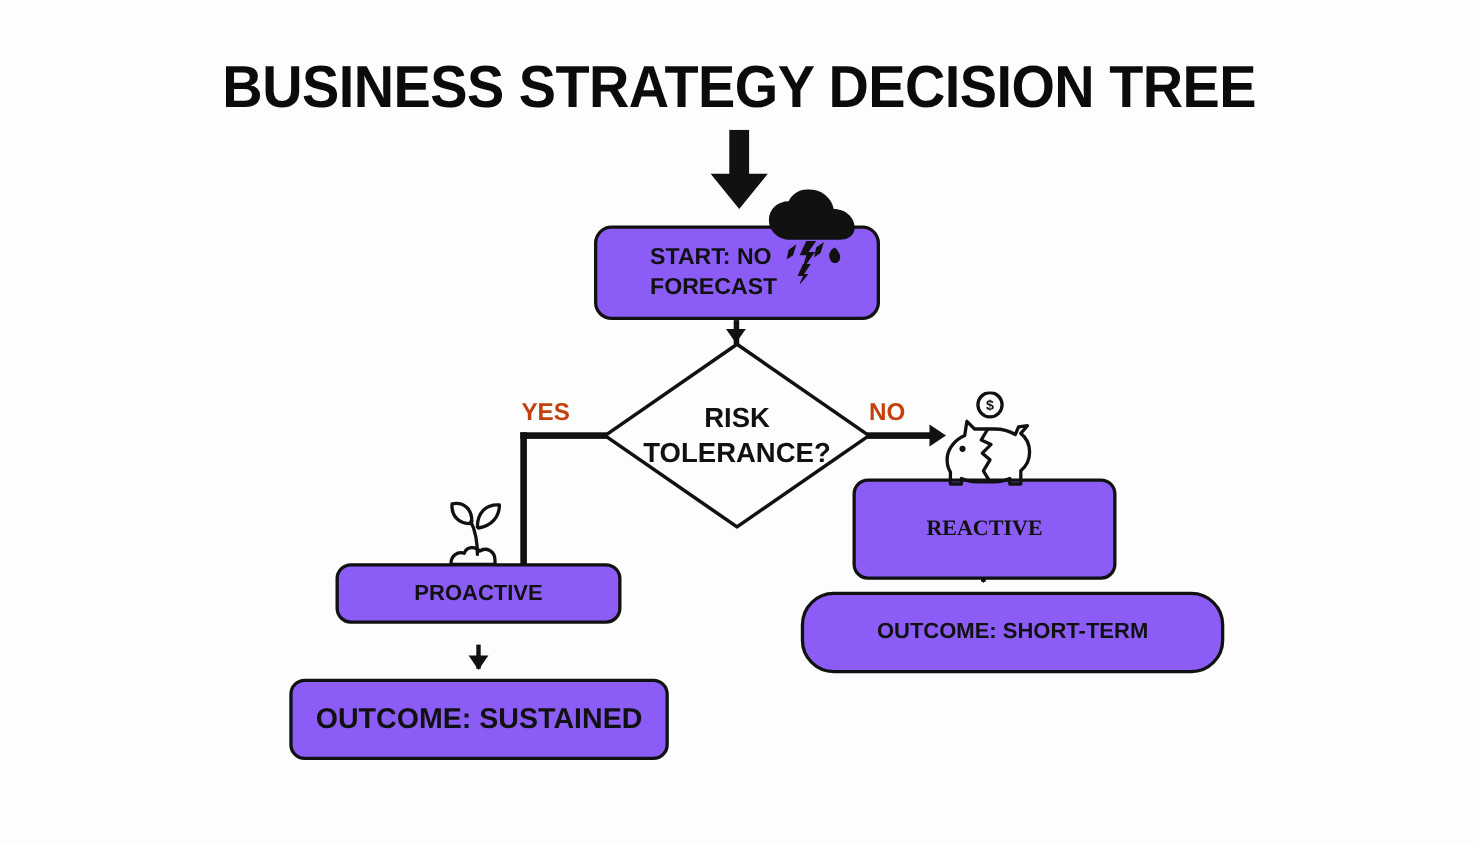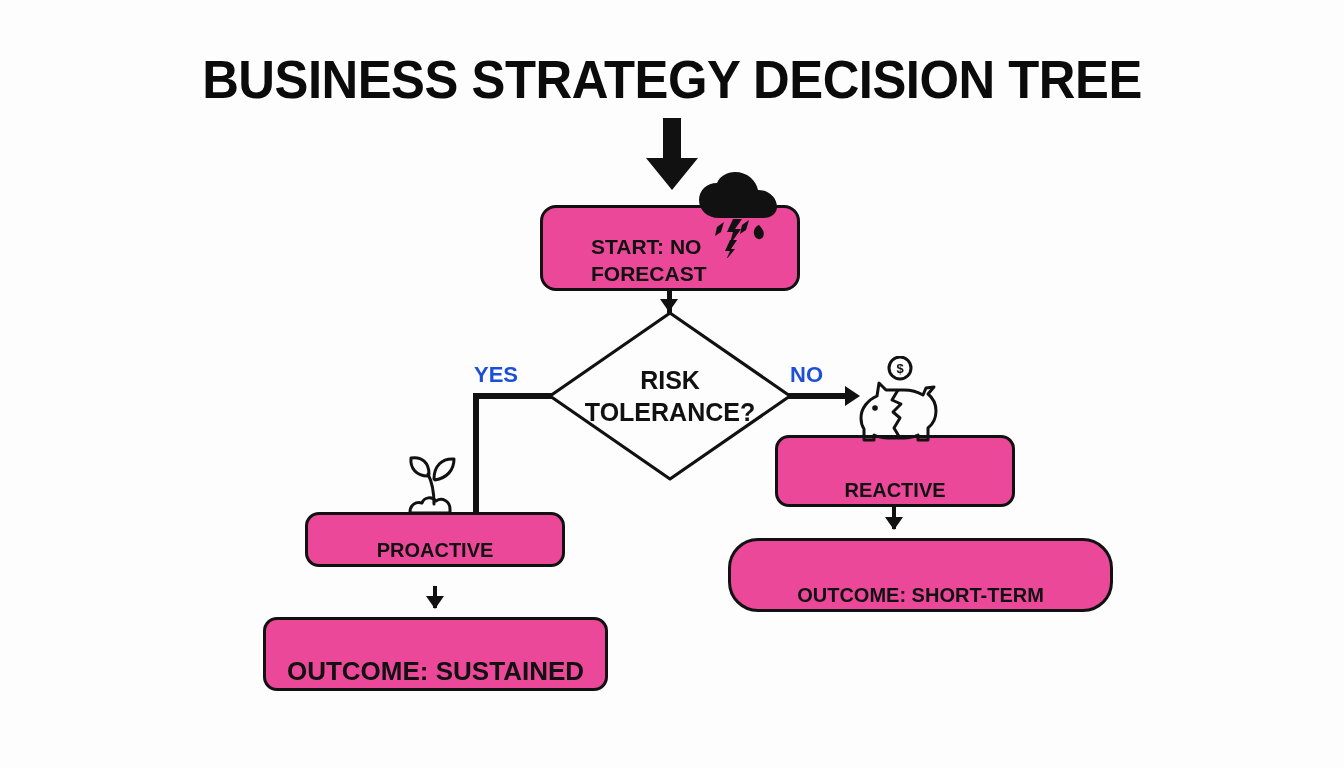--- a/index.html
+++ b/index.html
@@ -34,41 +34,41 @@
     transform-origin: 50% 50%;
     white-space: nowrap;
   }
 
   
   .node {
     position: absolute;
     box-sizing: border-box;
     border: 3px solid #111111;
     border-radius: 14px;
-    background: #ec4899;
+    background: #8b5cf6;
     display: flex;
-    align-items: flex-end;
+    align-items: center;
     z-index: 3;
   }
   .node .label {
     width: 100%;
     font-weight: bold;
     color: #111111;
     line-height: 1.28;
   }
   .center .label { text-align: center; }
   .leftish .label { text-align: left; padding-left: 48px; }
 
   #start-node      { left: 540px; top: 205px; width: 260px; height: 86px; border-radius: 16px; }
   #start-node .label { font-size: 21px; }
 
   #proactive-node  { left: 305px; top: 512px; width: 260px; height: 55px; }
   #proactive-node .label { font-size: 20px; }
 
-  #reactive-node   { left: 775px; top: 435px; width: 240px; height: 72px; }
+  #reactive-node   { left: 775px; top: 435px; width: 240px; height: 92px; font-family: Liberation Serif, serif; }
   #reactive-node .label { font-size: 20px; }
 
   #outcome-left-node  { left: 263px; top: 617px; width: 345px; height: 74px; }
   #outcome-left-node .label { font-size: 26px; }
 
   #outcome-right-node { left: 728px; top: 538px; width: 385px; height: 74px; border-radius: 30px; }
   #outcome-right-node .label { font-size: 20px; }
 
   
   #decision-node {
@@ -121,21 +121,21 @@
   }
 
   
   #top-arrow { position: absolute; left: 644px; top: 118px; width: 56px; height: 74px; z-index: 2; }
 
   
   .branch-label {
     position: absolute;
     font-weight: bold;
     font-size: 22px;
-    color: #1d4ed8;
+    color: #c2410c;
     z-index: 4;
   }
   #yes-label { left: 474px; top: 362px; }
   #no-label  { left: 790px; top: 362px; }
 
   
   .icon { position: absolute; z-index: 5; }
   #storm-icon  { left: 697px; top: 172px; width: 82px; height: 86px; }
   #piggy-icon  { left: 848px; top: 356px; width: 98px; height: 92px; }
   #sprout-icon { left: 398px; top: 452px; width: 72px; height: 66px; }

